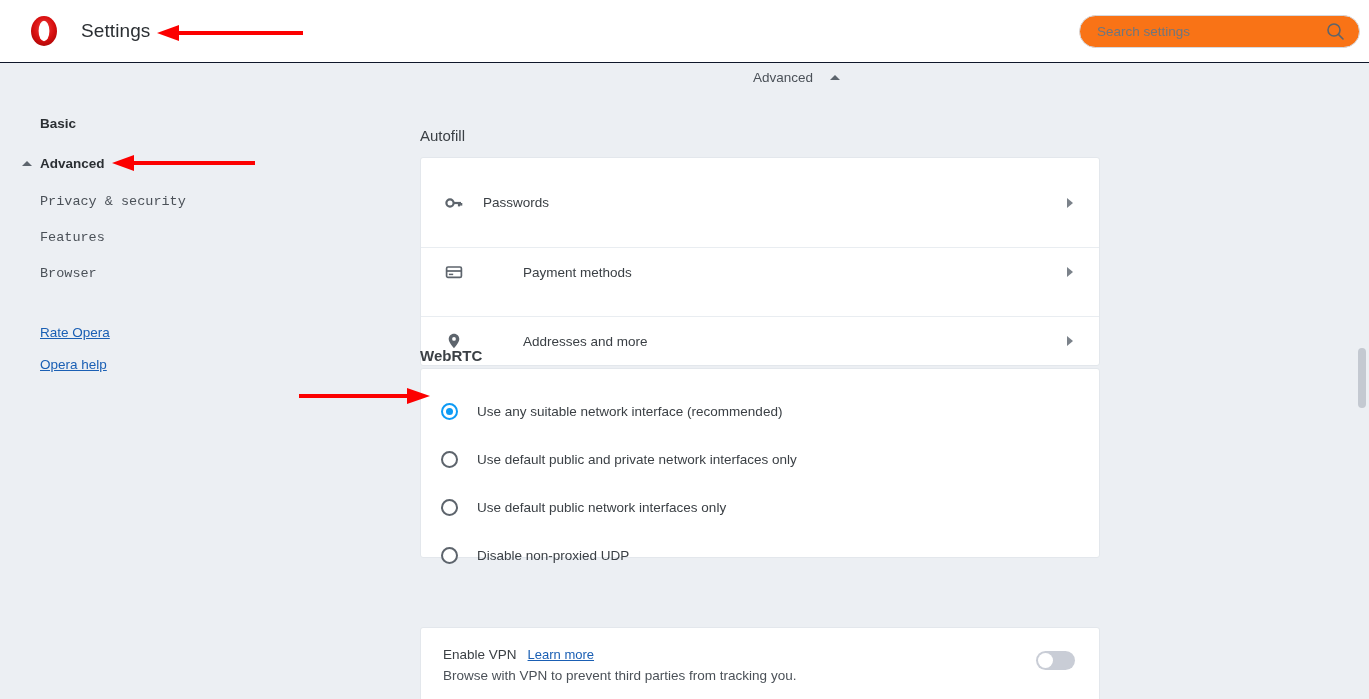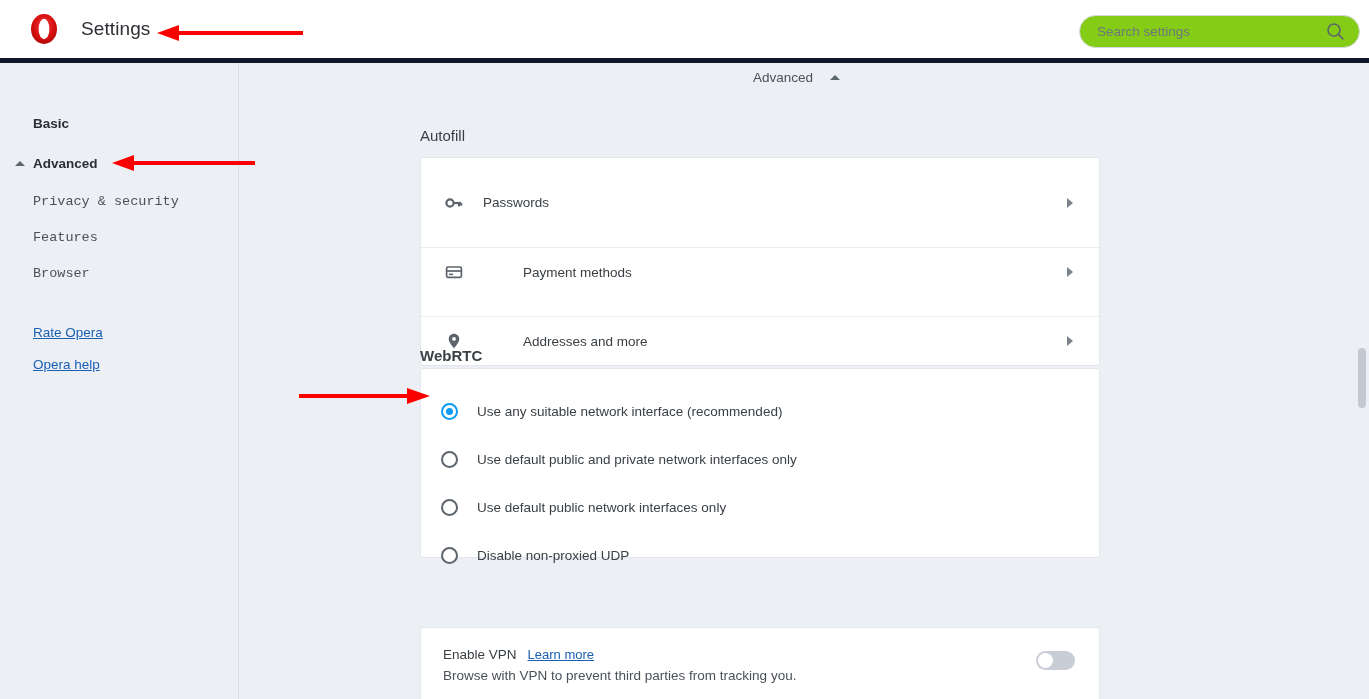--- a/index.html
+++ b/index.html
@@ -17,21 +17,21 @@
     position: relative;
   }
 
   
   .header {
     position: absolute;
     top: 0; left: 0;
     width: 1369px;
     height: 63px;
     background: #ffffff;
-    border-bottom: 5px solid #0f172a;
+    border-bottom: 1px solid #0f172a;
     display: flex;
     align-items: center;
   }
 
   .brand {
     display: flex;
     align-items: center;
     margin-left: 27px;
   }
 
@@ -51,21 +51,21 @@
   }
 
   .search-wrap {
     position: absolute;
     right: 9px;
     top: 15px;
     width: 281px;
     height: 33px;
     border: 1px solid #d4d9e0;
     border-radius: 17px;
-    background: #84cc16;
+    background: #f97316;
     display: flex;
     align-items: center;
     padding: 0 14px 0 17px;
   }
 
   .search-input {
     flex: 1;
     border: none;
     outline: none;
     font-family: "Liberation Sans", sans-serif;
@@ -73,21 +73,21 @@
     color: #3b4045;
     background: transparent;
   }
   .search-input::placeholder { color: #6f767e; }
 
   .search-icon { width: 19px; height: 19px; flex: none; }
 
   
   .sidebar {
     position: absolute;
-    top: 63px; left: 0;
+    top: 63px; left: 7px;
     width: 239px;
     height: 636px;
     background: #eceff3;
     border-right: 1px solid #dbe0e6;
   }
 
   .nav-item {
     position: absolute;
     font-size: 13.5px;
     white-space: nowrap;

